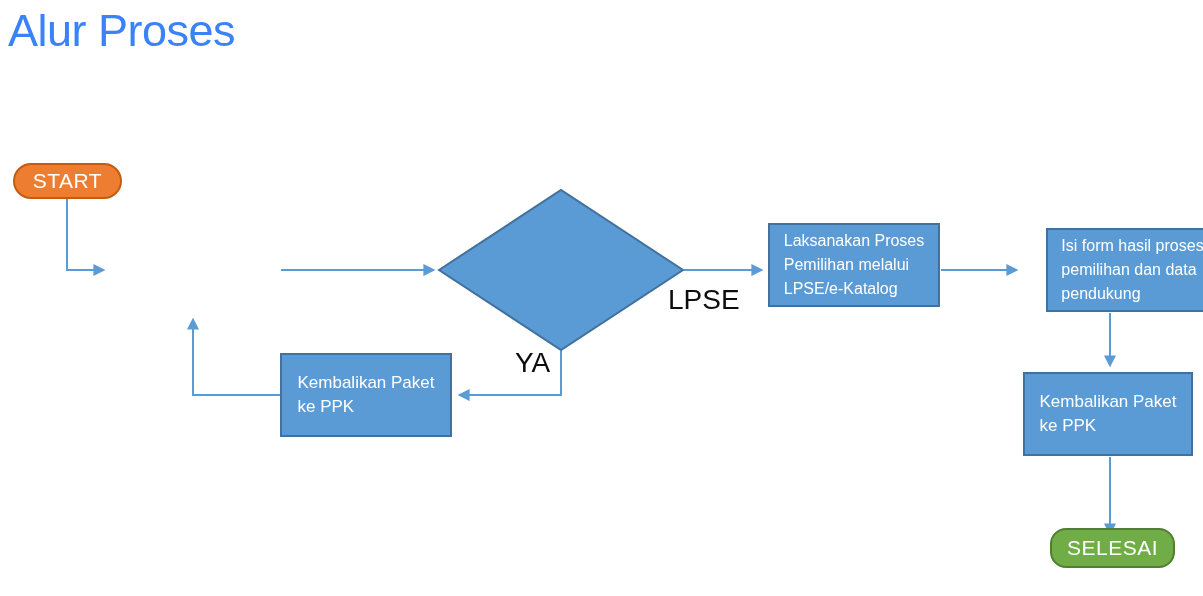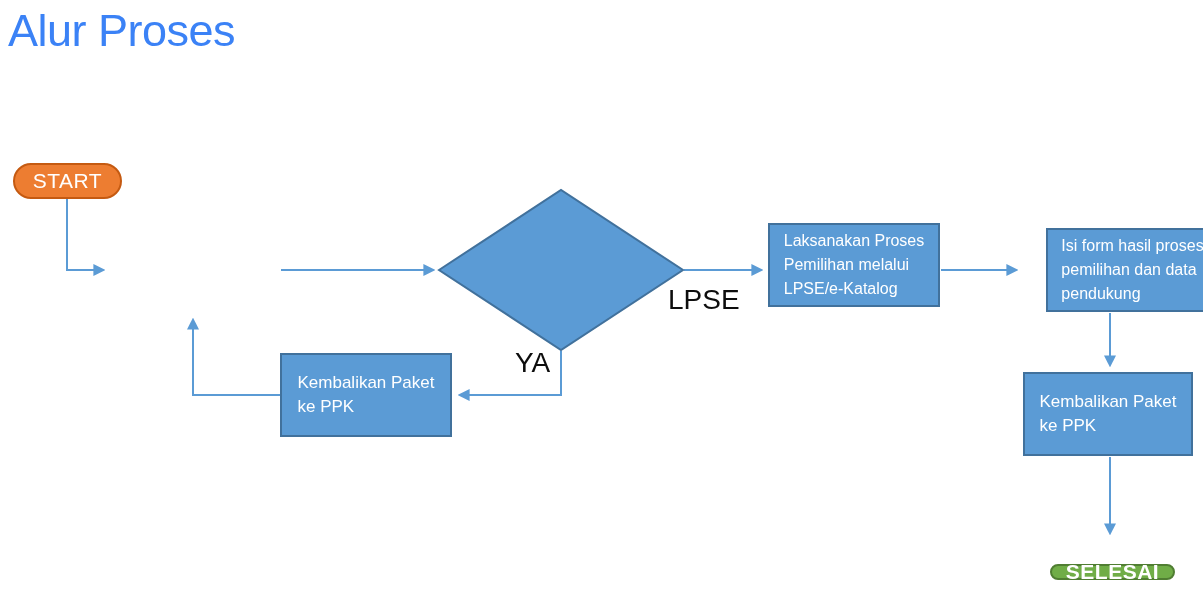--- a/index.html
+++ b/index.html
@@ -54,25 +54,24 @@
   .terminator{
     font-size:21px;letter-spacing:0.5px;
   }
   .start{
     left:13px;top:163px;width:109px;height:36px;
     background:var(--start-fill);
     border:2.5px solid var(--start-border);
     border-radius:18px;
   }
   .end{
-    left:1050px;top:564px;width:125px;height:16px;
+    left:1050px;top:528px;width:125px;height:40px;
     background:var(--end-fill);
     border:2.5px solid var(--end-border);
     border-radius:16px;
-    font-weight:bold;
   }
   .box-reviu{left:108px;top:230px;width:172px;height:83px;}
   .box-laksanakan{left:768px;top:223px;width:172px;height:84px;font-size:16px;}
   .box-isiform{left:1046px;top:228px;width:173px;height:84px;font-size:16px;}
   .box-kembalikan-left{left:280px;top:353px;width:172px;height:84px;}
   .box-kembalikan-right{left:1023px;top:372px;width:170px;height:84px;}
   .decision-label{
     position:absolute;left:449px;top:244px;width:224px;
     text-align:center;color:var(--node-text);
     font-size:13px;line-height:18px;

